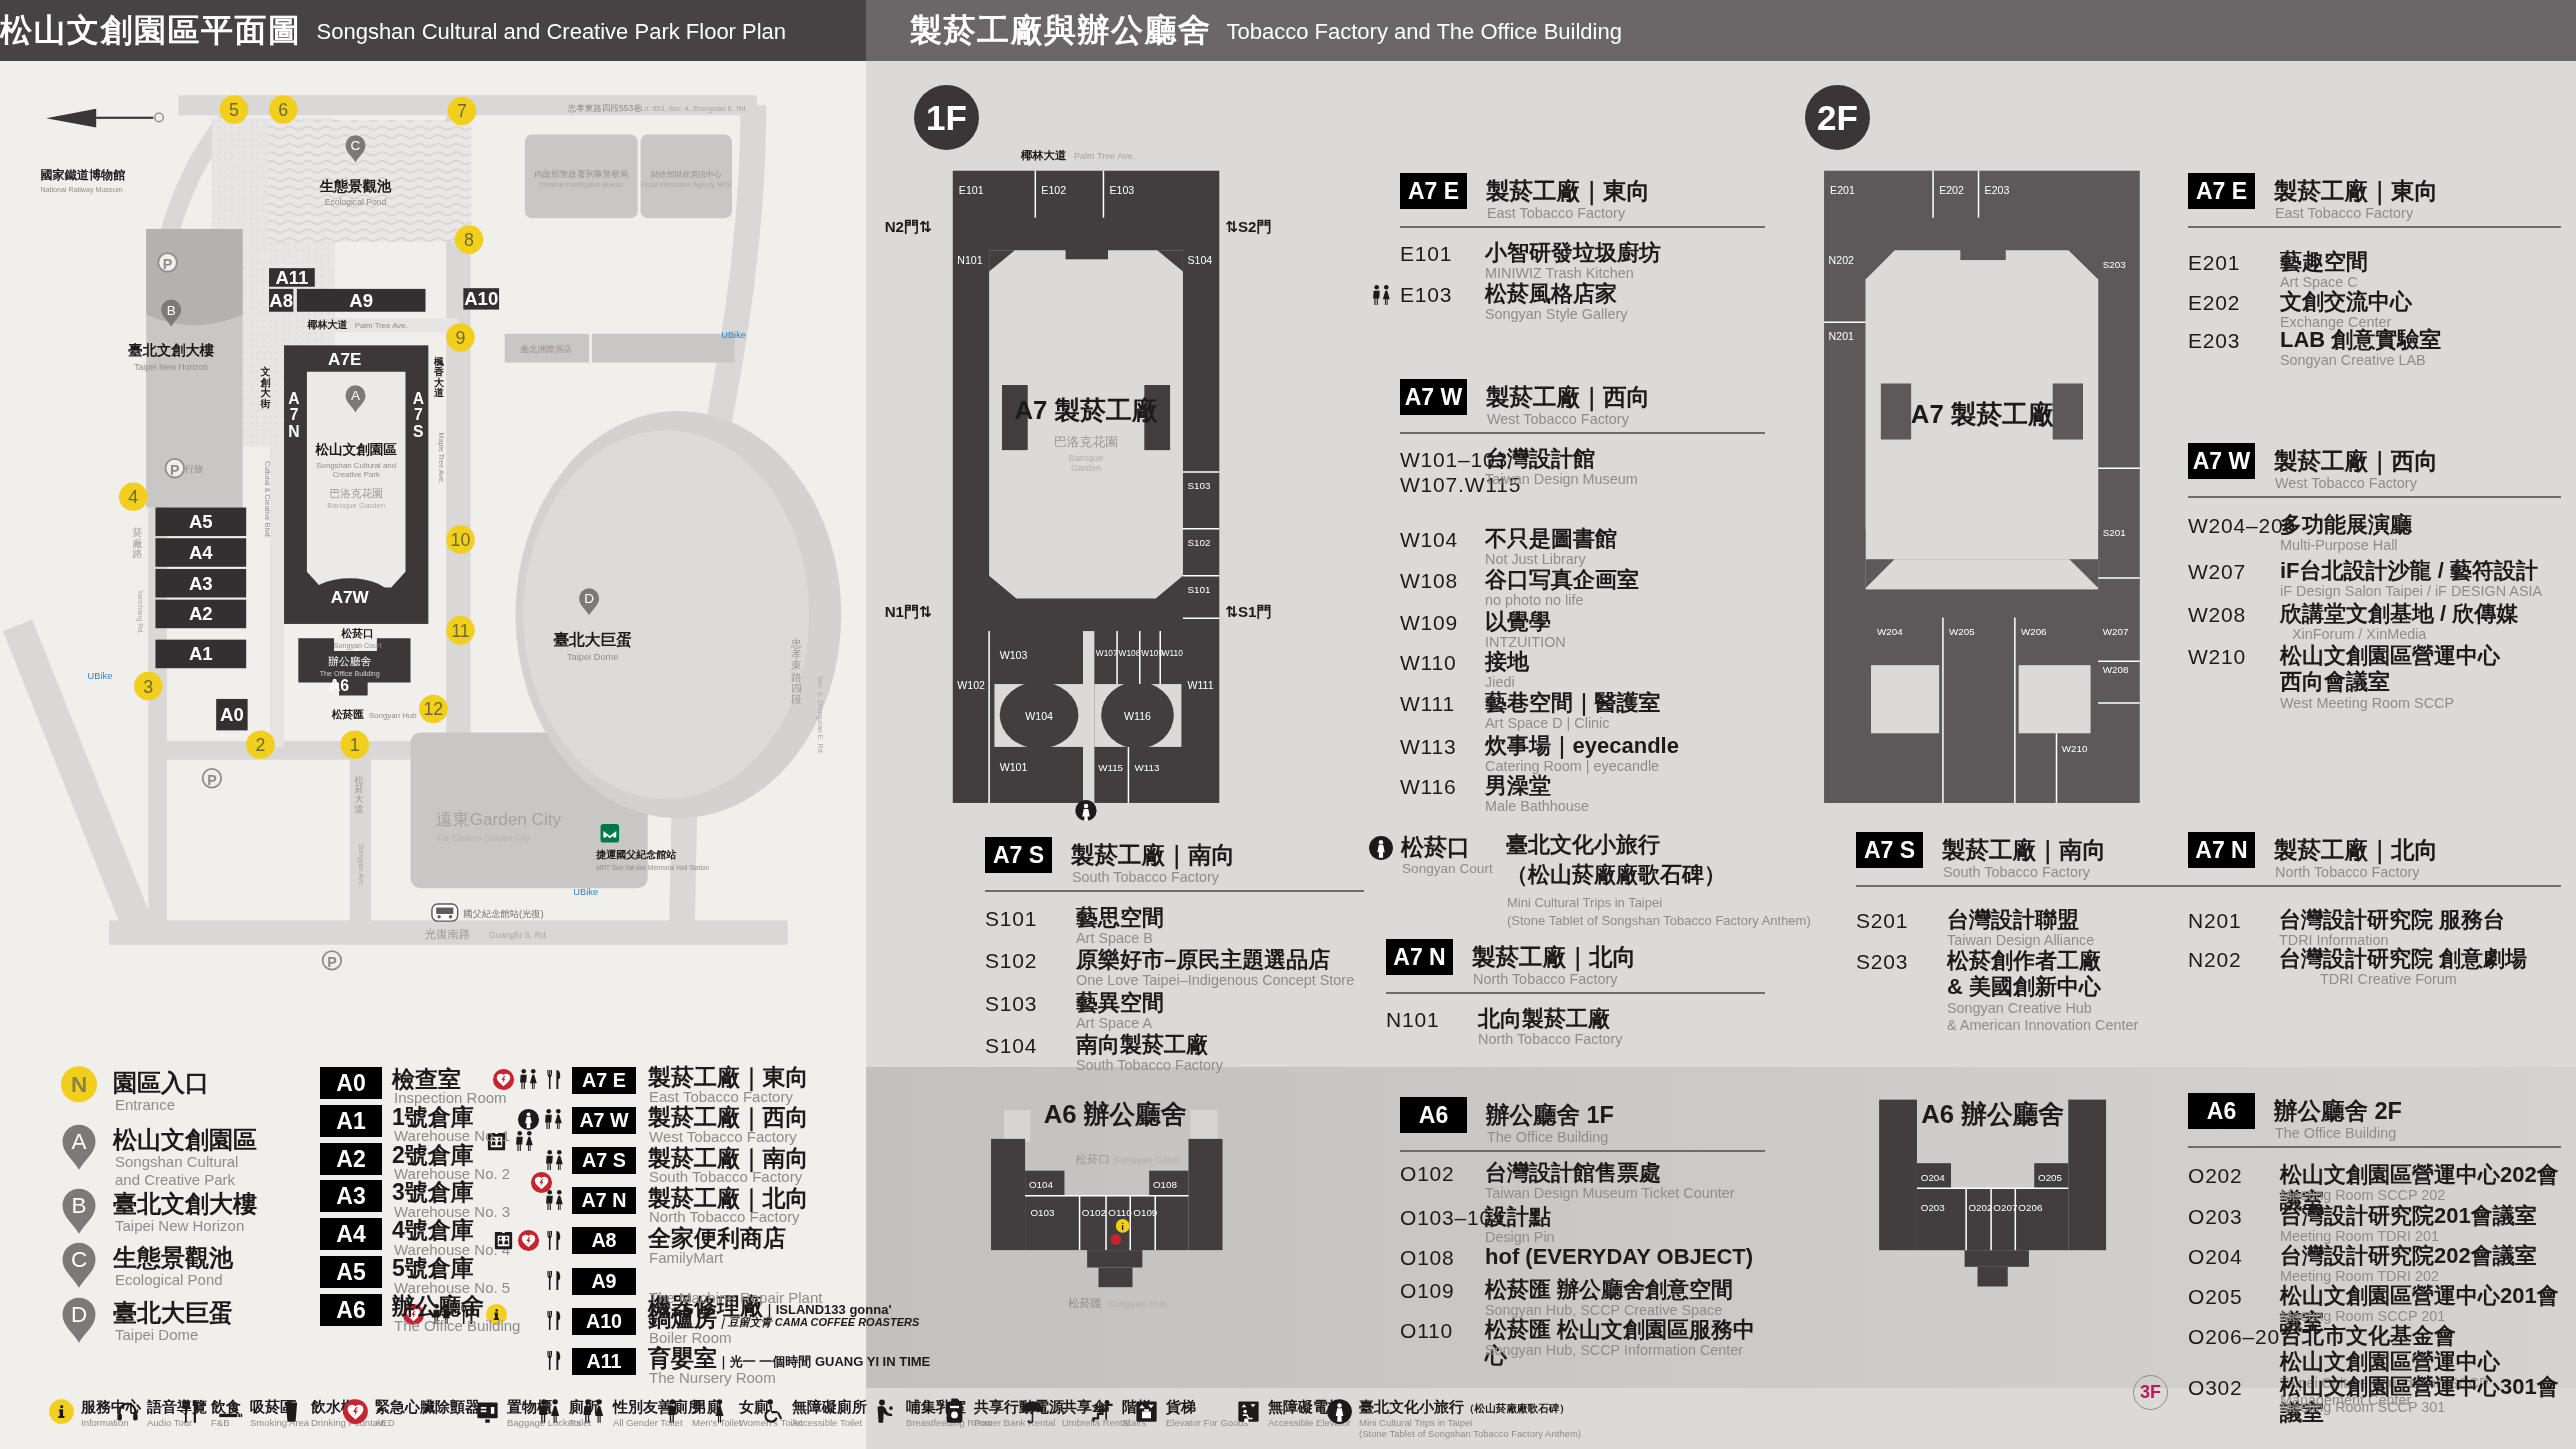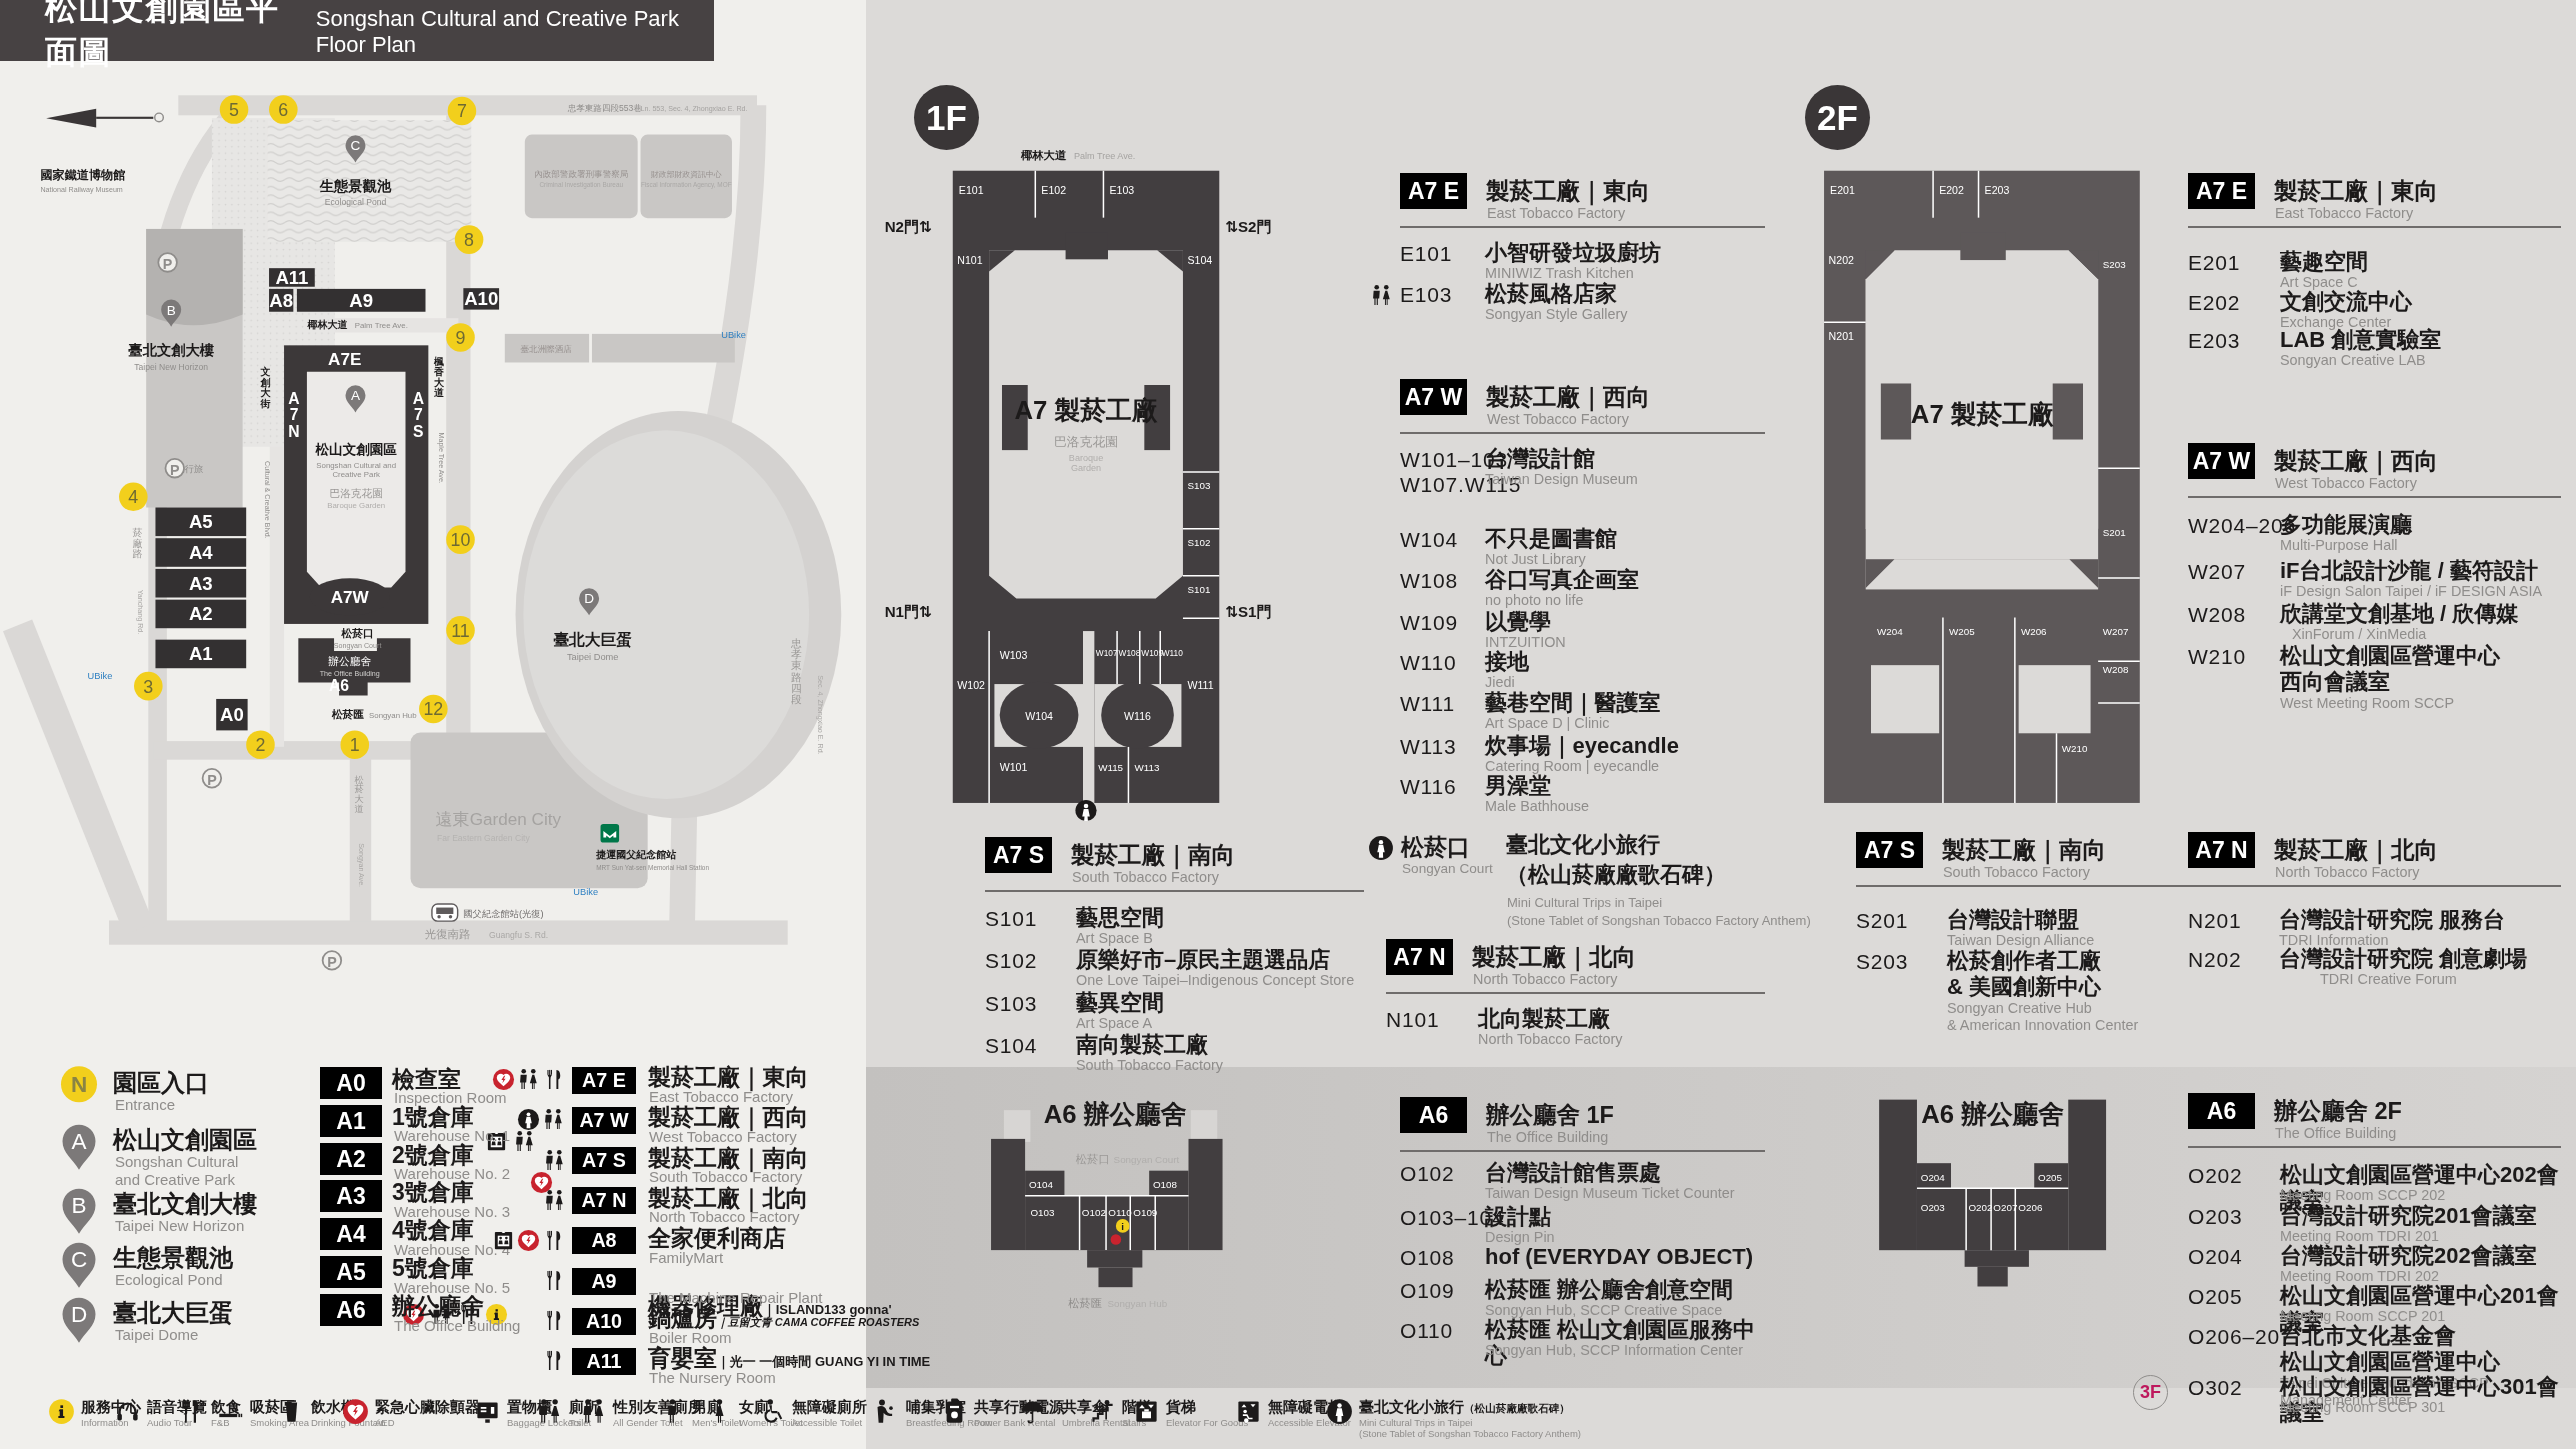--- a/index.html
+++ b/index.html
@@ -2,21 +2,21 @@
 <html style="font-size:12px"><head>
 <meta charset="utf-8">
 <style>
   * { margin:0; padding:0; box-sizing:border-box; }
   body { font-family:"Liberation Sans","DejaVu Sans",sans-serif; }
   .page { position:relative; width:2576px; height:1449px; background:#f0efec; overflow:hidden; }
   .abs { position:absolute; }
   .right-panel { position:absolute; left:866px; top:0; width:1710px; height:1449px; background:#dcdad8; }
   .band { position:absolute; left:866px; top:1067px; width:1710px; height:321px; background:linear-gradient(to right,#c3c1bf,#d5d3d1); }
   .hdr { position:absolute; top:0; height:61px; display:flex; align-items:center; color:#fff; }
-  .hdr-l { left:0; width:714px; background:#474243; padding-left:45px; }
+  .hdr-l { left:0; width:866px; background:#474243; }
   .hdr-r { left:866px; width:1710px; background:#6b6768; padding-left:44px; }
   .hdr .zh { font-size:32px; font-weight:bold; letter-spacing:1.5px; }
   .hdr .en { font-size:22px; margin-left:15px; margin-top:3px; }
   .fcirc { position:absolute; width:65px; height:65px; border-radius:50%; background:#3a3637; color:#fff; font-size:35px; font-weight:bold; display:flex; align-items:center; justify-content:center; }
   
   .sec { position:absolute; }
   .badge { position:absolute; left:0; top:0; background:#000000; color:#fff; font-weight:bold; display:flex; align-items:center; justify-content:center;text-align:right; }
   .sec .title-zh { position:absolute; font-size:23.5px; font-weight:bold; color:#1c1a1a; white-space:nowrap; }
   .sec .title-en { position:absolute; font-size:14.4px; color:#8f8d8b; white-space:nowrap; }
   .sec .divider { position:absolute; height:1.5px; background:#6f6c6b; }
@@ -40,20 +40,24 @@
 <body>
 
 <div class="page">
 
   <div class="right-panel"></div>
   <div class="band"></div>
 
   <div class="hdr hdr-l">
     <span class="zh">松山文創園區平面圖</span>
     <span class="en">Songshan Cultural and Creative Park Floor Plan</span>
+  </div>
+  <div class="hdr hdr-r">
+    <span class="zh">製菸工廠與辦公廳舍</span>
+    <span class="en">Tobacco Factory and The Office Building</span>
   </div>
 
   <div class="fcirc" style="left:914px;top:85px;">1F</div>
   <div class="fcirc" style="left:1805px;top:85px;">2F</div>
 
   <svg id="map-svg" class="abs" style="left:0;top:61px;" width="866" height="993" viewBox="0 80 1143 1390">
       <defs>
         <pattern id="waves" width="26" height="12" patternUnits="userSpaceOnUse">
           <path d="M0,6 Q6.5,1 13,6 T26,6" stroke="#cfcecc" fill="none" stroke-width="1.4"></path>
         </pattern>

